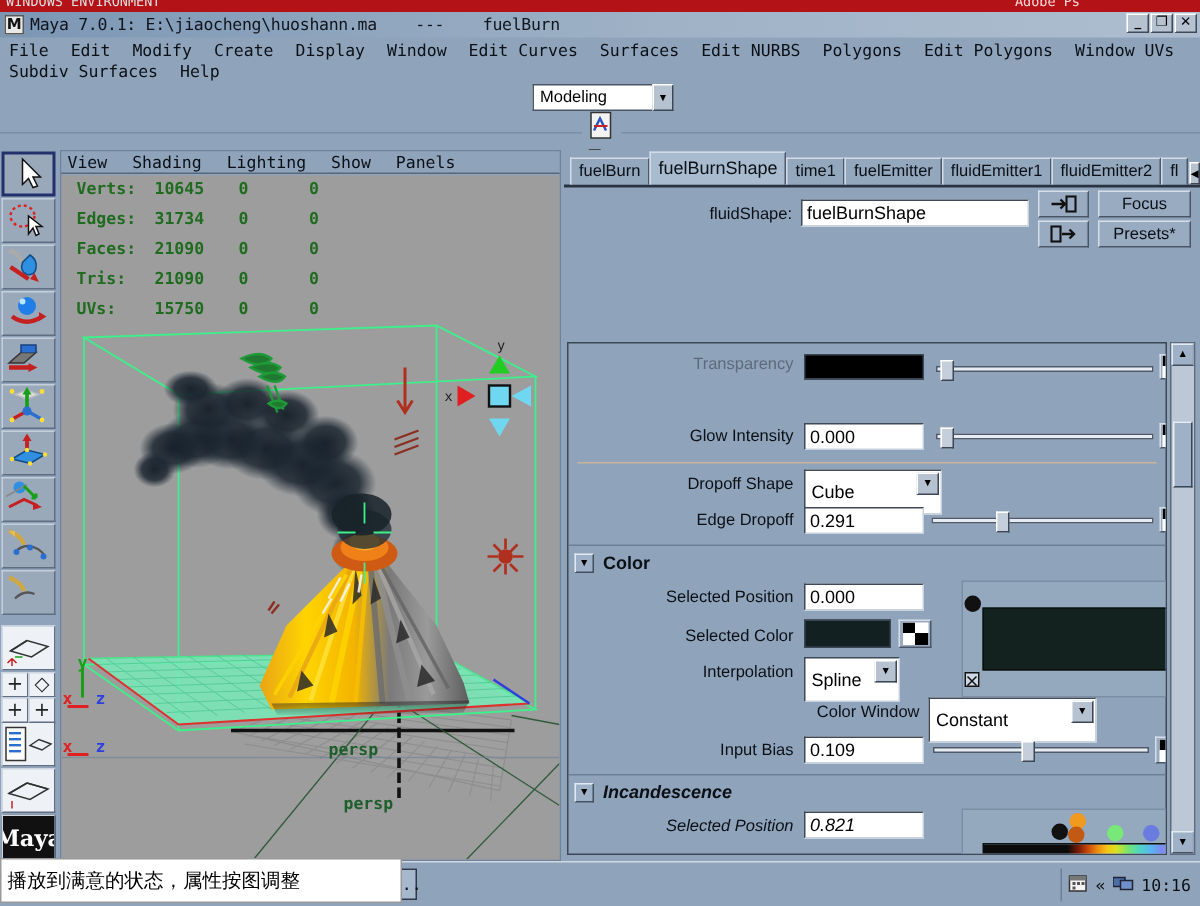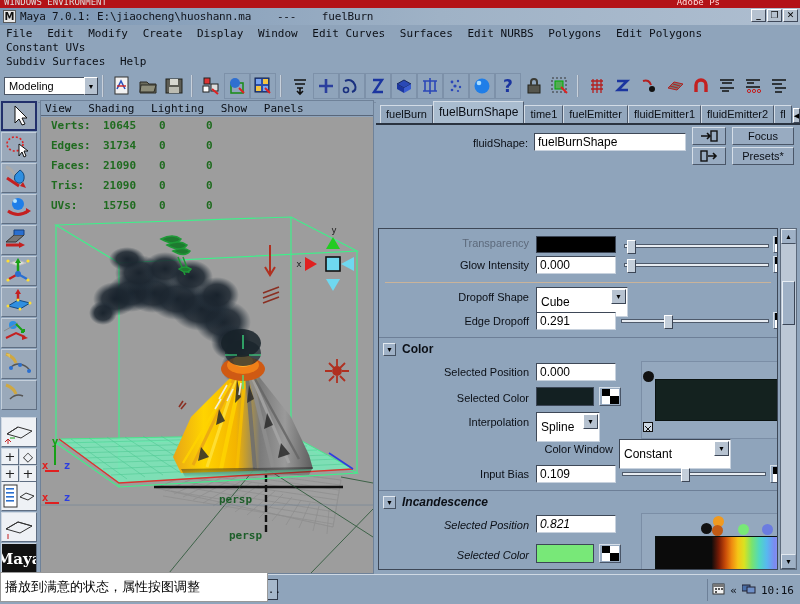--- a/index.html
+++ b/index.html
@@ -65,21 +65,21 @@
     background: #8fa4bb;
   }
   #menubar span.mi {
     display: inline-block; padding: 0 6px 0 2px; color: #0b0f16;
     white-space: nowrap; cursor: default;
   }
 
   
   #toolbar {
     height: 33px; background: #8fa4bb; display: flex; align-items: center;
-    padding-left: 2px; border-bottom: 1px solid #7b8ea6;
+    padding-left: 2px; border-bottom: 1px solid #7b8ea6; flex-direction: column;
   }
   .tb-combo {
     width: 80px; height: 18px; background: #fff;
     border: 1px solid #4b5666; border-right: none; display: flex; align-items: center;
     font-size: 11px; padding-left: 4px; font-family: "Liberation Sans", sans-serif;
   }
   .tb-combo-arrow {
     width: 14px; height: 18px; background: #b6c2d0;
     border: 1px solid #fff; border-right-color: #3c4656; border-bottom-color: #3c4656;
     display: flex; align-items: center; justify-content: center; font-size: 7px;
@@ -275,21 +275,21 @@
       <span class="mi">Edit</span>
       <span class="mi">Modify</span>
       <span class="mi">Create</span>
       <span class="mi">Display</span>
       <span class="mi">Window</span>
       <span class="mi">Edit Curves</span>
       <span class="mi">Surfaces</span>
       <span class="mi">Edit NURBS</span>
       <span class="mi">Polygons</span>
       <span class="mi">Edit Polygons</span>
-      <span class="mi">Constant UVs</span>
+      <span class="mi">Window UVs</span>
     </div>
     <div>
       <span class="mi">Subdiv Surfaces</span>
       <span class="mi">Help</span>
     </div>
   </div>
 
   <div id="toolbar">
     <div style="display:flex;margin-left:2px;">
       <div class="tb-combo">Modeling</div>
@@ -855,21 +855,21 @@
         <div class="lbl" style="position:absolute;left:0;top:-2px;width:150px;color:#5d6a7c;">Transparency</div>
         <div style="position:absolute;left:157px;top:-3px;width:80px;height:17px;background:#000;border:1px solid #3c4656;"></div>
         <div class="slider-track" style="position:absolute;left:245px;top:5px;width:145px;">
           <div class="slider-thumb" style="left:2px;"></div>
         </div>
         <div class="sqbtn" style="position:absolute;left:394px;top:-3px;width:20px;height:17px;">
           <div class="chk-swatch"></div>
         </div>
       </div>
 
-      <div class="row" style="height:24px;">
+      <div class="row" style="height:24px;margin-top:26px;">
         <div class="lbl" style="position:absolute;left:0;top:4px;width:150px;">Glow Intensity</div>
         <div class="txtfield" style="position:absolute;left:157px;top:1px;width:80px;">0.000</div>
         <div class="slider-track" style="position:absolute;left:245px;top:8px;width:145px;">
           <div class="slider-thumb" style="left:2px;"></div>
         </div>
         <div class="sqbtn" style="position:absolute;left:394px;top:1px;width:20px;height:17px;">
           <div class="chk-swatch"></div>
         </div>
       </div>
 

